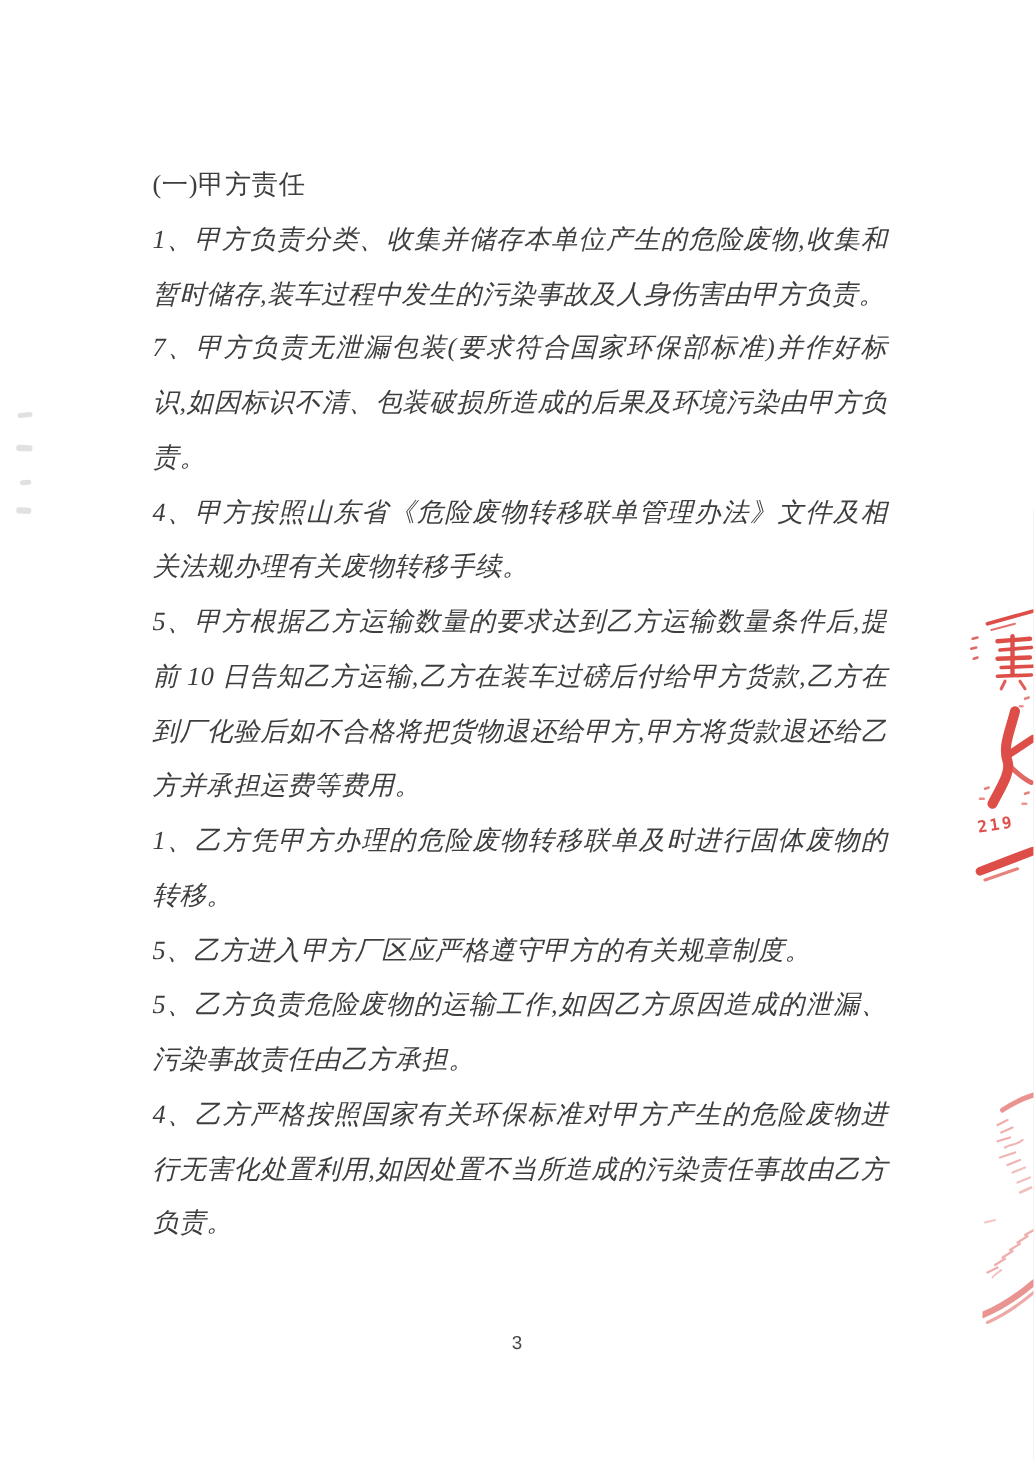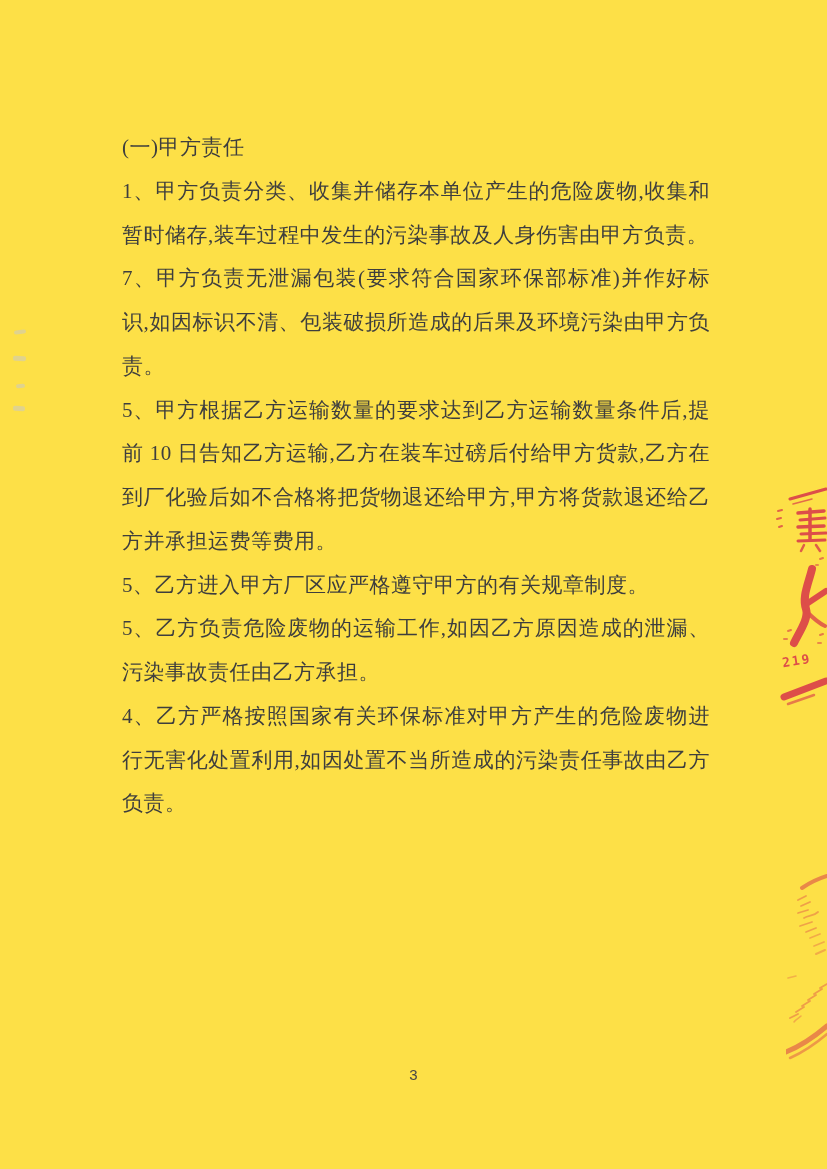--- a/index.html
+++ b/index.html
@@ -1,35 +1,35 @@
 <!DOCTYPE html>
 <html><head>
 <meta charset="utf-8">
 <style>
   html, body { margin: 0; padding: 0; background: #e8e8e8; }
   .page {
     position: relative;
     width: 827px;
     height: 1169px;
-    background: #fde047;
+    background: #ffffff;
     overflow: hidden;
     font-family: "Liberation Serif", "DejaVu Serif", serif;
   }
   .doc-body {
     position: absolute;
     left: 122px;
     top: 126px;
     width: 588px;
     color: #3e3e3e;
     font-size: 21px;
     line-height: 43.75px;
     letter-spacing: 0.5px;
   }
   .doc-body p { margin: 0; }
-  .clause { text-align: justify; text-align-last: left; }
+  .clause { text-align: justify; text-align-last: left; font-style: italic; }
   .heading { text-align: left; }
   .page-number {
     position: absolute;
     left: 0;
     top: 1066px;
     width: 827px;
     text-align: center;
     color: #474747;
     font-size: 15px;
     font-family: "Liberation Sans", sans-serif;
@@ -62,21 +62,23 @@
 </style>
 </head>
 <body>
 
 <div class="page">
 
   <div class="doc-body">
     <p class="heading">(一)甲方责任</p>
     <p class="clause">1、甲方负责分类、收集并储存本单位产生的危险废物,收集和暂时储存,装车过程中发生的污染事故及人身伤害由甲方负责。</p>
     <p class="clause">7、甲方负责无泄漏包装(要求符合国家环保部标准)并作好标识,如因标识不清、包装破损所造成的后果及环境污染由甲方负责。</p>
+    <p class="clause">4、甲方按照山东省《危险废物转移联单管理办法》文件及相关法规办理有关废物转移手续。</p>
     <p class="clause">5、甲方根据乙方运输数量的要求达到乙方运输数量条件后,提前 10 日告知乙方运输,乙方在装车过磅后付给甲方货款,乙方在到厂化验后如不合格将把货物退还给甲方,甲方将货款退还给乙方并承担运费等费用。</p>
+    <p class="clause">1、乙方凭甲方办理的危险废物转移联单及时进行固体废物的转移。</p>
     <p class="clause">5、乙方进入甲方厂区应严格遵守甲方的有关规章制度。</p>
     <p class="clause">5、乙方负责危险废物的运输工作,如因乙方原因造成的泄漏、污染事故责任由乙方承担。</p>
     <p class="clause">4、乙方严格按照国家有关环保标准对甲方产生的危险废物进行无害化处置利用,如因处置不当所造成的污染责任事故由乙方负责。</p>
   </div>
 
   <div class="seal seal-top">
     <svg width="59" height="230" viewBox="0 0 59 230" xmlns="http://www.w3.org/2000/svg">
       <g stroke="#dd4e49" fill="none" stroke-linecap="round">
 
         <path d="M22,14 L58,4" stroke-width="3"></path>

